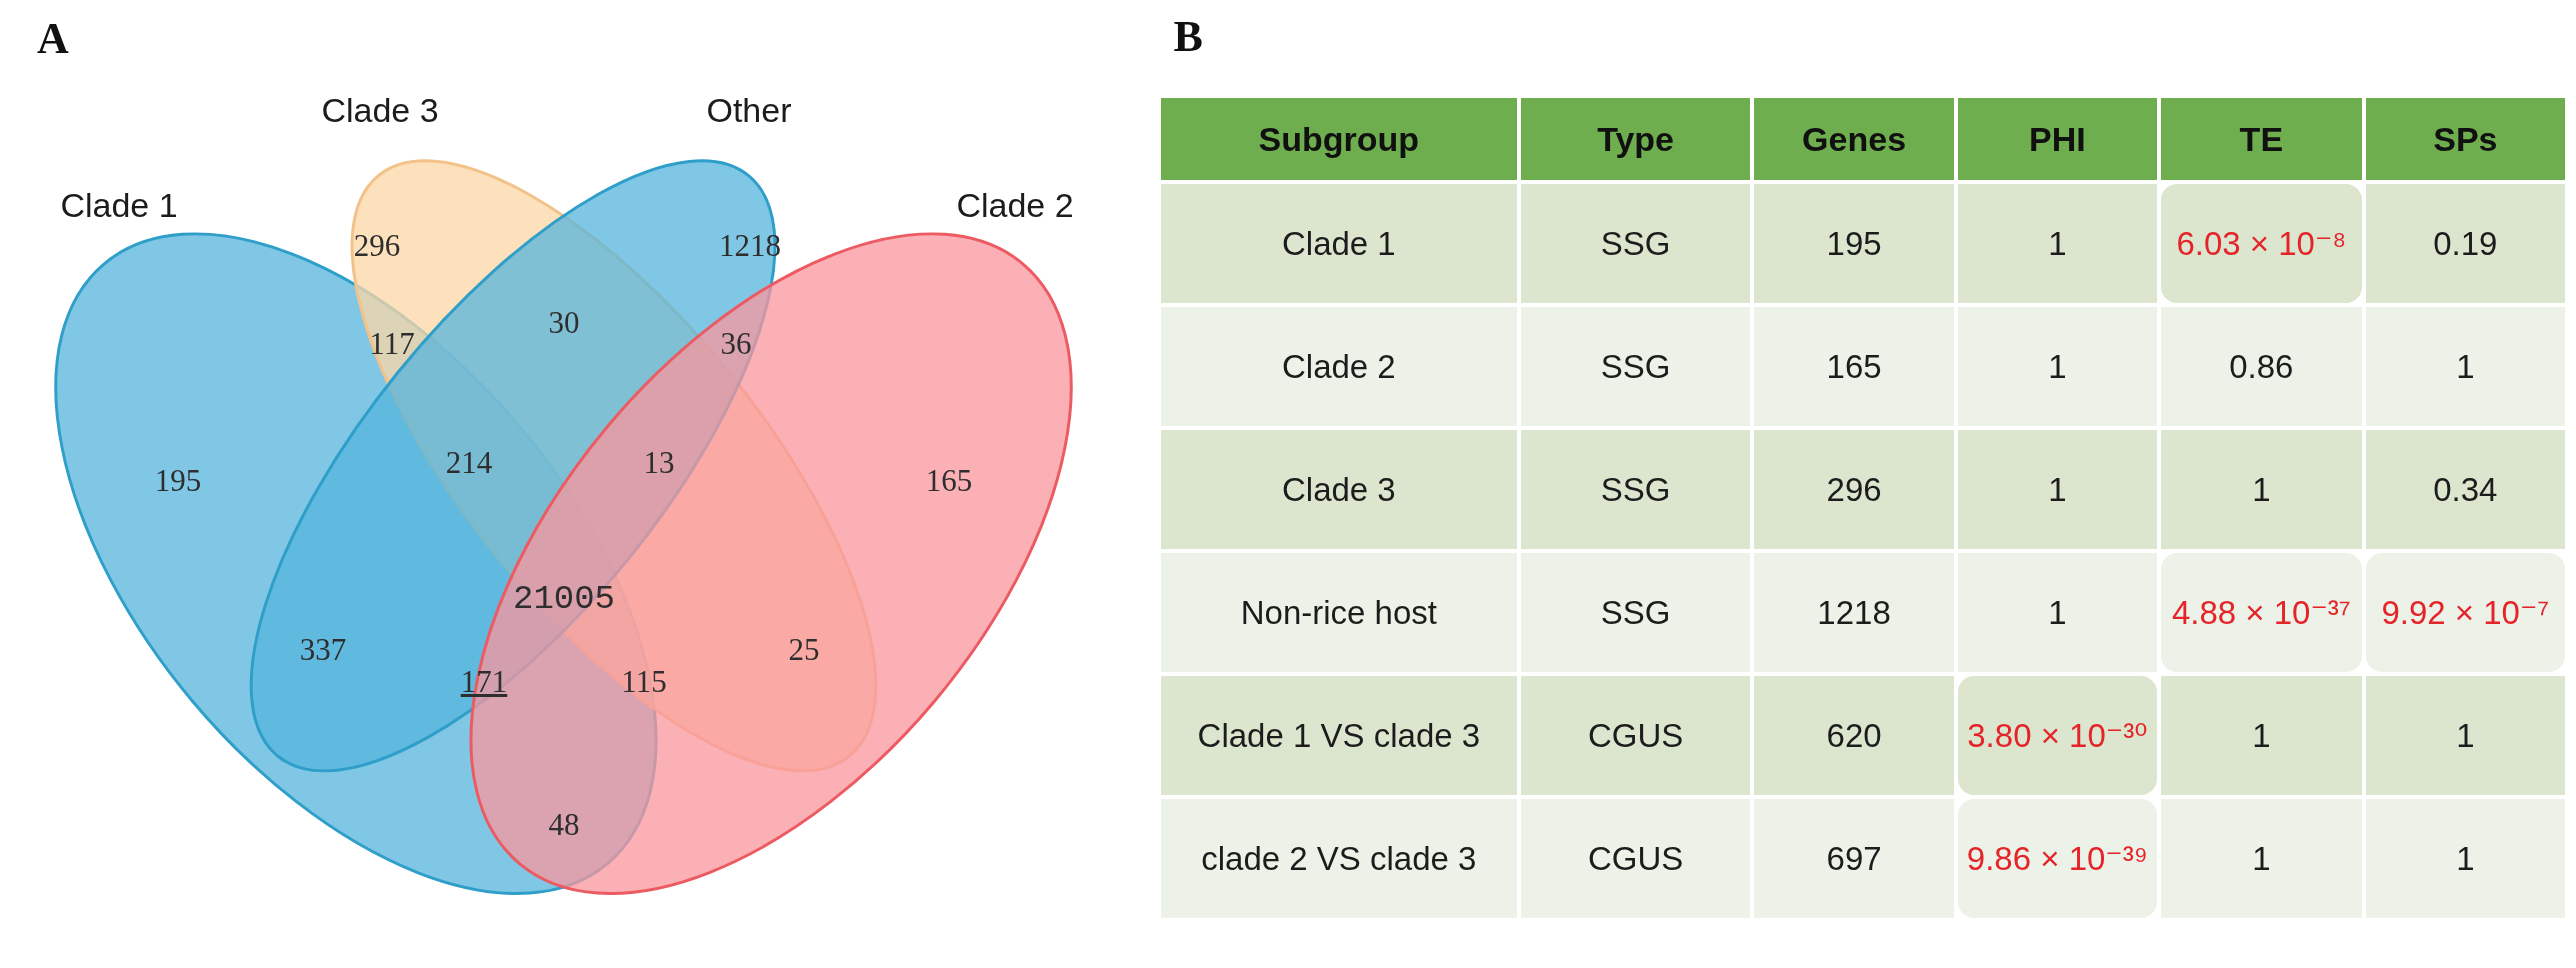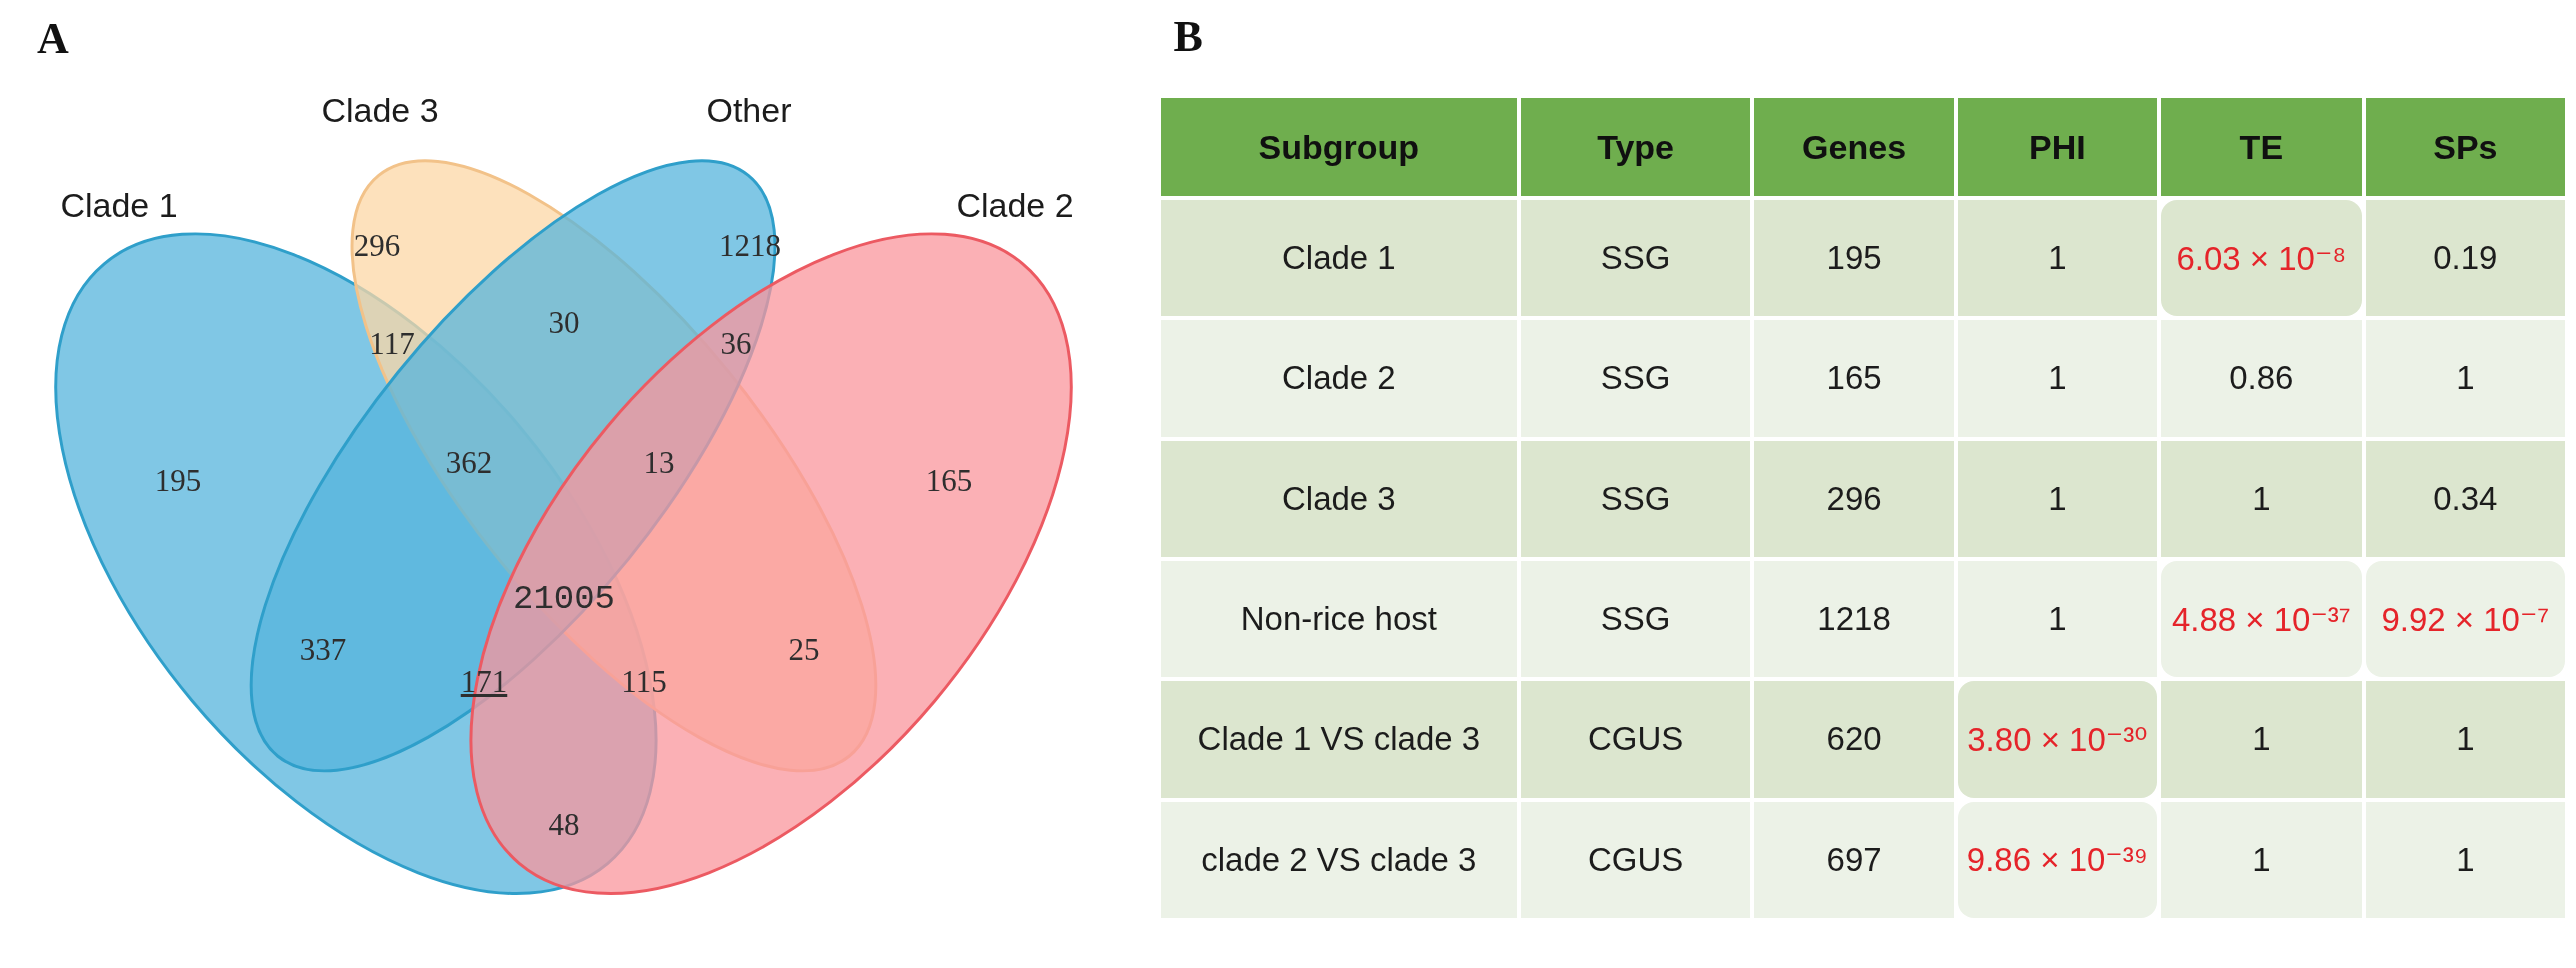--- a/index.html
+++ b/index.html
@@ -39,21 +39,21 @@
     width: 1412px; height: 828px;
     border-collapse: separate; border-spacing: 4.7px;
     table-layout: fixed;
   }
   .stats-table th, .stats-table td {
     text-align: center; vertical-align: middle;
     white-space: nowrap; overflow: hidden; padding: 0;
   }
   .stats-table th {
     background: #6fae4e; color: #101010;
-    font-size: 34px; font-weight: bold; height: 98px;
+    font-size: 34px; font-weight: bold; height: 82px;
   }
   .stats-table td { font-size: 33px; height: 98px; }
   .stats-table tbody tr:nth-child(odd) td  { background: #dce6cf; }
   .stats-table tbody tr:nth-child(even) td { background: #ecf2e7; }
   .stats-table td.red { color: #e5242a; border-radius: 16px; }
 </style>
 </head>
 <body>
 
 <div class="figure">
@@ -74,21 +74,21 @@
       <div class="set-label" style="left:749px; top:110px;">Other</div>
       <div class="set-label" style="left:1015px; top:205px;">Clade 2</div>
 
       <div class="region-num" style="left:178px;  top:481px;">195</div>
       <div class="region-num" style="left:377px;  top:246px;">296</div>
       <div class="region-num" style="left:750px; top:246px;">1218</div>
       <div class="region-num" style="left:949px; top:481px;">165</div>
       <div class="region-num" style="left:392px;  top:344px;">117</div>
       <div class="region-num" style="left:564px;  top:323px;">30</div>
       <div class="region-num" style="left:736px; top:344px;">36</div>
-      <div class="region-num" style="left:469px;  top:463px;">362</div>
+      <div class="region-num" style="left:469px;  top:463px;">214</div>
       <div class="region-num" style="left:659px; top:463px;">13</div>
       <div class="region-num" style="left:323px;  top:650px;">337</div>
       <div class="region-num" style="left:804px; top:650px;">25</div>
       <div class="region-num" style="left:484px;  top:682px;text-decoration:underline;">171</div>
       <div class="region-num" style="left:644px; top:682px;">115</div>
       <div class="region-num" style="left:564px;  top:825px;">48</div>
       <div class="region-num big" style="left:564px; top:599px;font-family:Liberation Mono, monospace;">21005</div>
     </div>
   </section>
 

